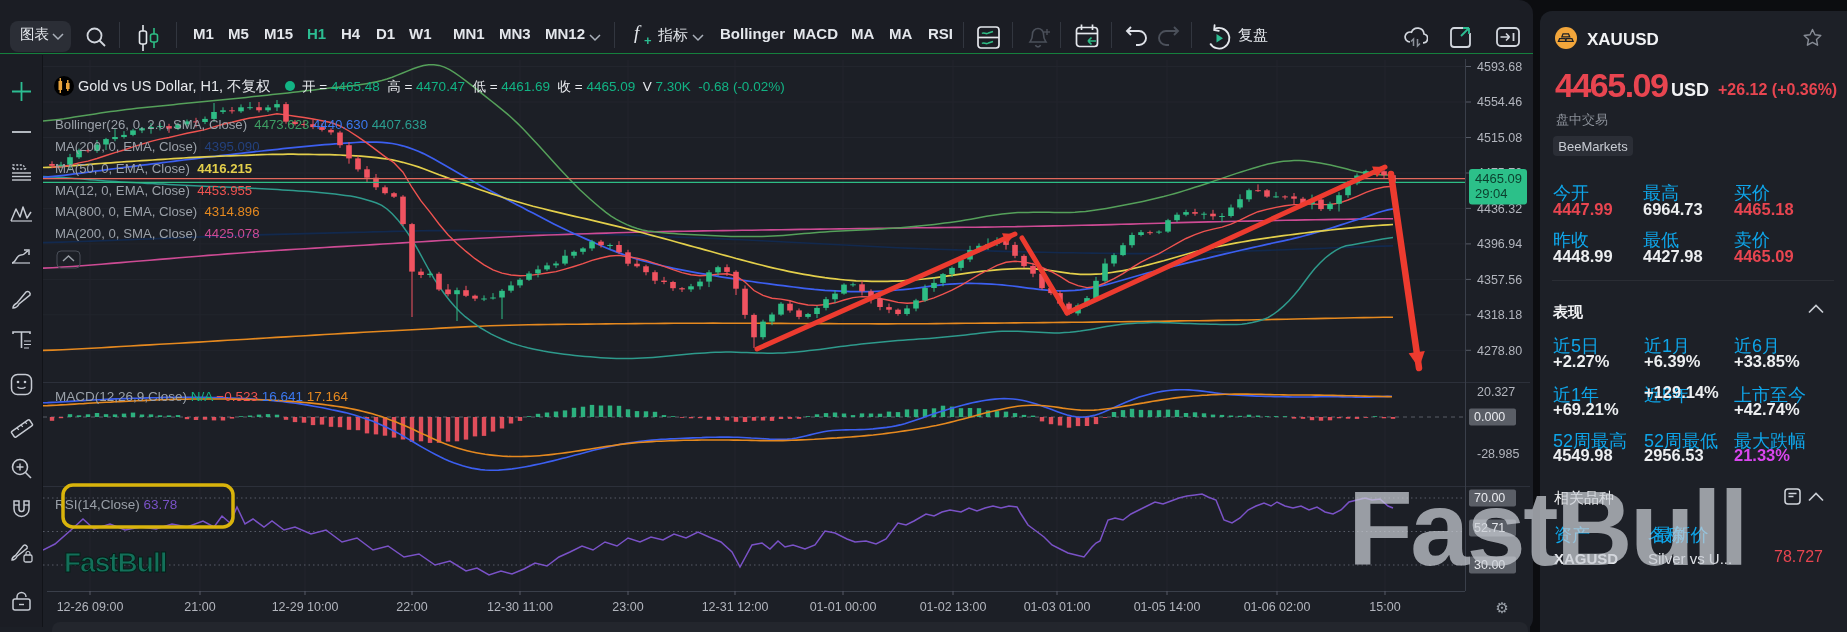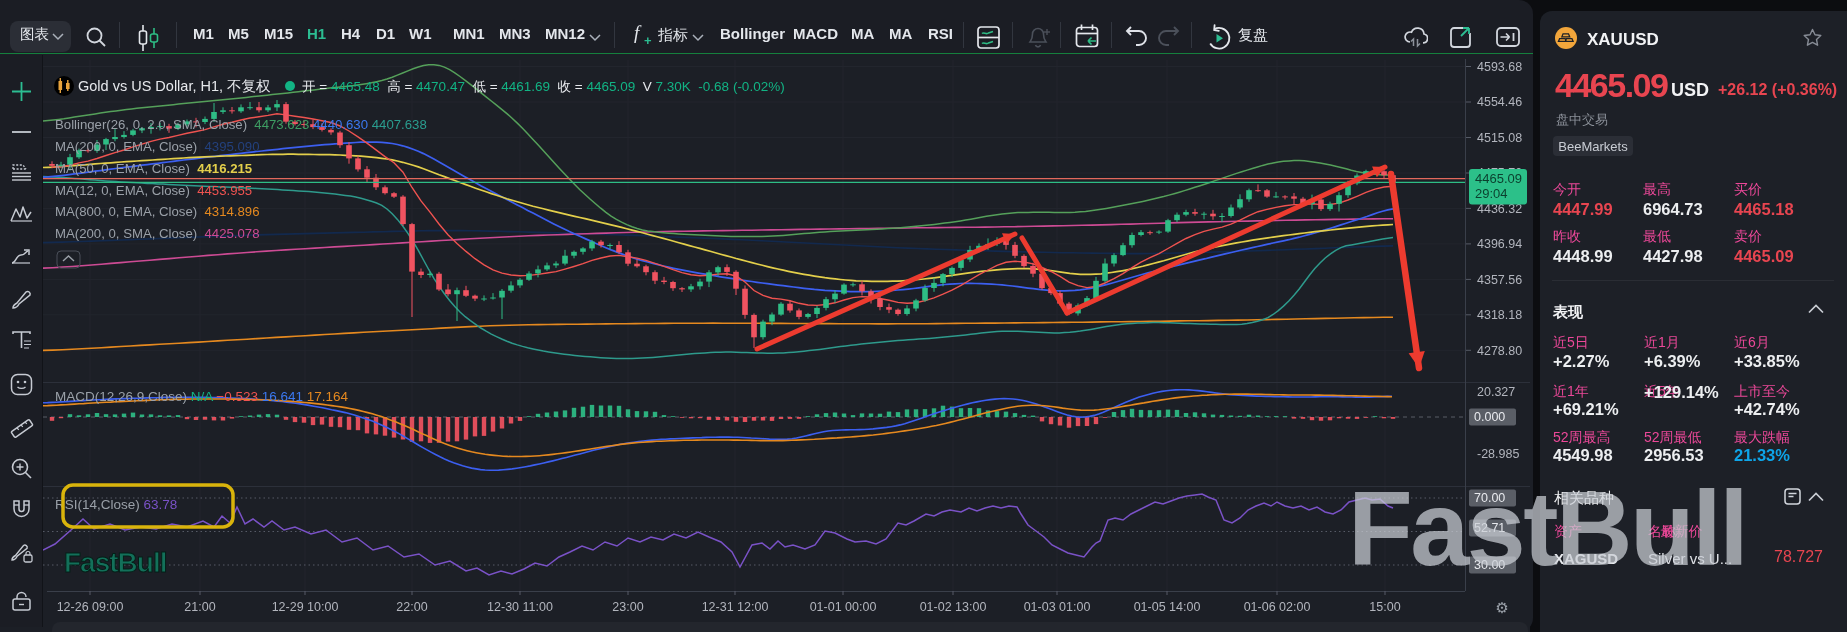--- a/index.html
+++ b/index.html
@@ -7,21 +7,21 @@
 #main{position:absolute;left:0;top:5px;width:1533px;height:627px;background:#1c1f26;border-radius:0 14px 14px 0}
 #topbar{position:absolute;left:0;top:0;width:1533px;height:54px;background:#1b1d24;border-radius:0 14px 0 0;border-bottom:1px solid #15803d}
 #leftbar{position:absolute;left:0;top:55px;width:43px;height:572px;background:#1b1d24;border-right:1px solid #111318}
 #chartbg{position:absolute;left:43px;top:54px;width:1487px;height:573px;background:#1c1f26}
 #strip{position:absolute;left:52px;top:622px;width:1476px;height:10px;background:#23262d;border-radius:8px 8px 0 0}
 .sep{position:absolute;top:22px;width:1px;height:26px;background:#32363f}
 .tbt{position:absolute;top:25px;color:#e4e7ec;font-size:15px;font-weight:bold;white-space:nowrap}
 .tbn{position:absolute;top:26px;color:#e4e7ec;font-size:15px;white-space:nowrap}
 .ic{position:absolute}
 #sidebar{position:absolute;left:1540px;top:11px;width:336px;height:621px;background:#1d2027;border-radius:12px 0 0 0}
-.sb-lab{position:absolute;color:#ec4899;font-size:14px;white-space:nowrap}
+.sb-lab{position:absolute;color:#0ea5e9;font-size:18px;white-space:nowrap}
 .sb-val{position:absolute;color:#eceef0;font-size:16.5px;font-weight:bold;white-space:nowrap}
 .red{color:#e84550!important}
 #wm{position:absolute;left:1348px;top:468px;font-size:106px;font-weight:bold;color:rgba(203,206,214,0.72);letter-spacing:-2.5px;z-index:50;pointer-events:none}
 </style></head>
 <body>
 <div id="main"></div>
 <div id="topbar">
   <div class="abs" style="left:10px;top:21px;width:61px;height:31px;background:#2b2e36;border-radius:8px"></div>
   <div class="tbt" style="left:20px;top:25px;font-weight:normal;font-size:14.5px">图表</div>
   <svg class="ic" style="left:52px;top:33px" width="12" height="8">
@@ -798,21 +798,21 @@
   <div class="sb-val" style="left:13px;top:389px">+69.21%</div>
   <div class="sb-lab" style="left:104px;top:372px">近5年</div>
   <div class="sb-val" style="left:104px;top:372px">+129.14%</div>
   <div class="sb-lab" style="left:194px;top:372px">上市至今</div>
   <div class="sb-val" style="left:194px;top:389px">+42.74%</div>
   <div class="sb-lab" style="left:13px;top:418px">52周最高</div>
   <div class="sb-val" style="left:13px;top:435px">4549.98</div>
   <div class="sb-lab" style="left:104px;top:418px">52周最低</div>
   <div class="sb-val" style="left:104px;top:435px">2956.53</div>
   <div class="sb-lab" style="left:194px;top:418px">最大跌幅</div>
-  <div class="sb-val" style="left:194px;top:435px;color:#0ea5e9">21.33%</div>
+  <div class="sb-val" style="left:194px;top:435px;color:#d946ef">21.33%</div>
   <div class="abs" style="left:14px;top:478px;color:#f2f3f5;font-size:15px;font-weight:normal">相关品种</div>
   <svg class="ic" style="left:244px;top:477px" width="17" height="17">
       <rect x="1" y="1" width="15" height="15" rx="3" stroke="#d2d6dd" stroke-width="1.5" fill="none"></rect>
       <path d="M4.5 5.5 h8 M4.5 8.5 h5" stroke="#d2d6dd" stroke-width="1.4"></path>
     </svg>
   <svg class="ic" style="left:268px;top:481px" width="16" height="10">
       <path d="M1 8.5 l7 -7 7 7" stroke="#c9cdd4" stroke-width="1.7" fill="none"></path>
     </svg>
   <div class="sb-lab" style="left:14px;top:512px">资产</div>
   <div class="sb-lab" style="left:108px;top:512px">名称</div>

